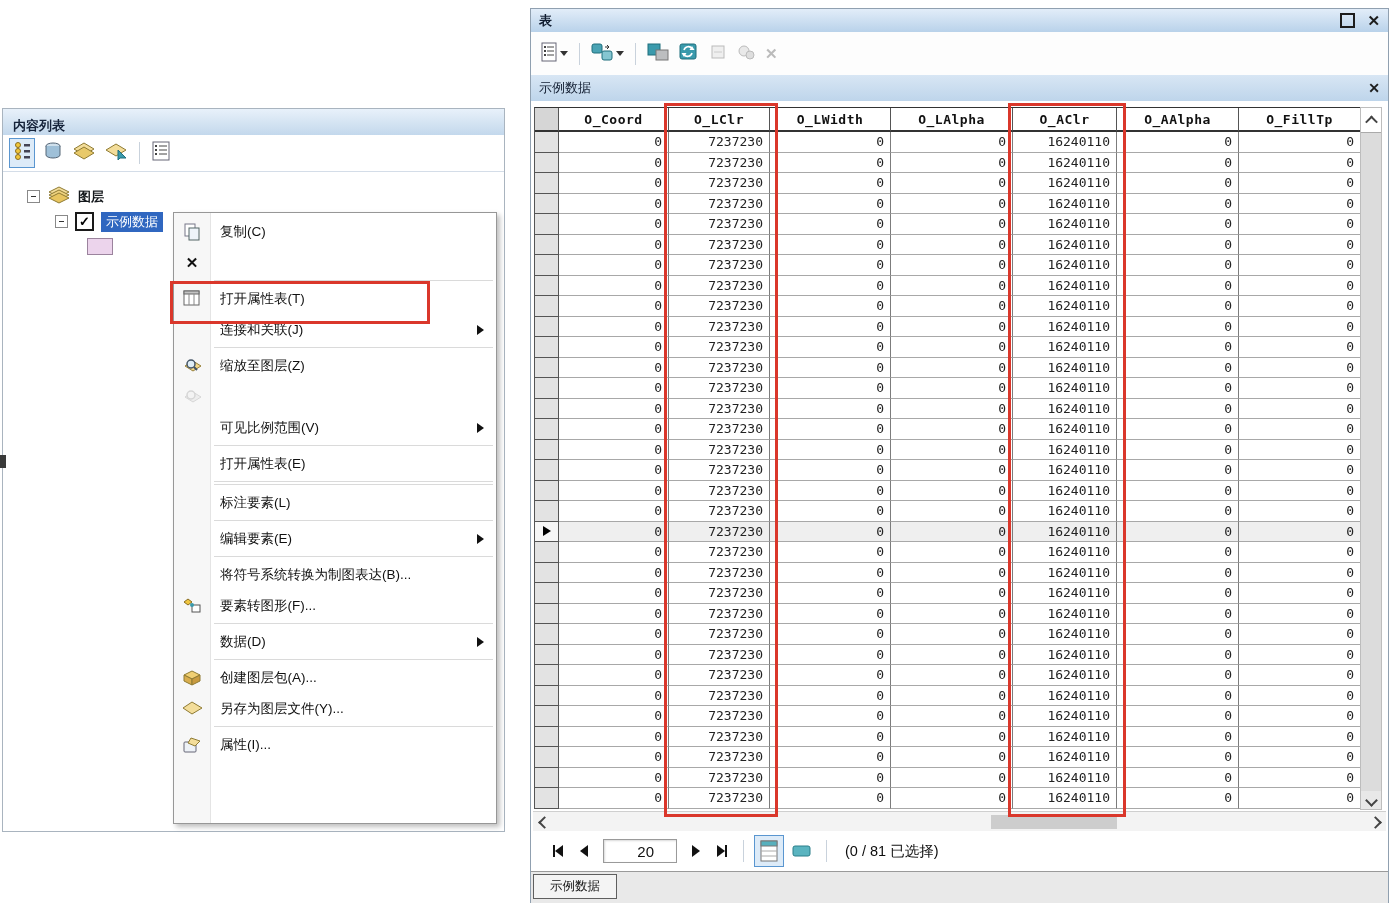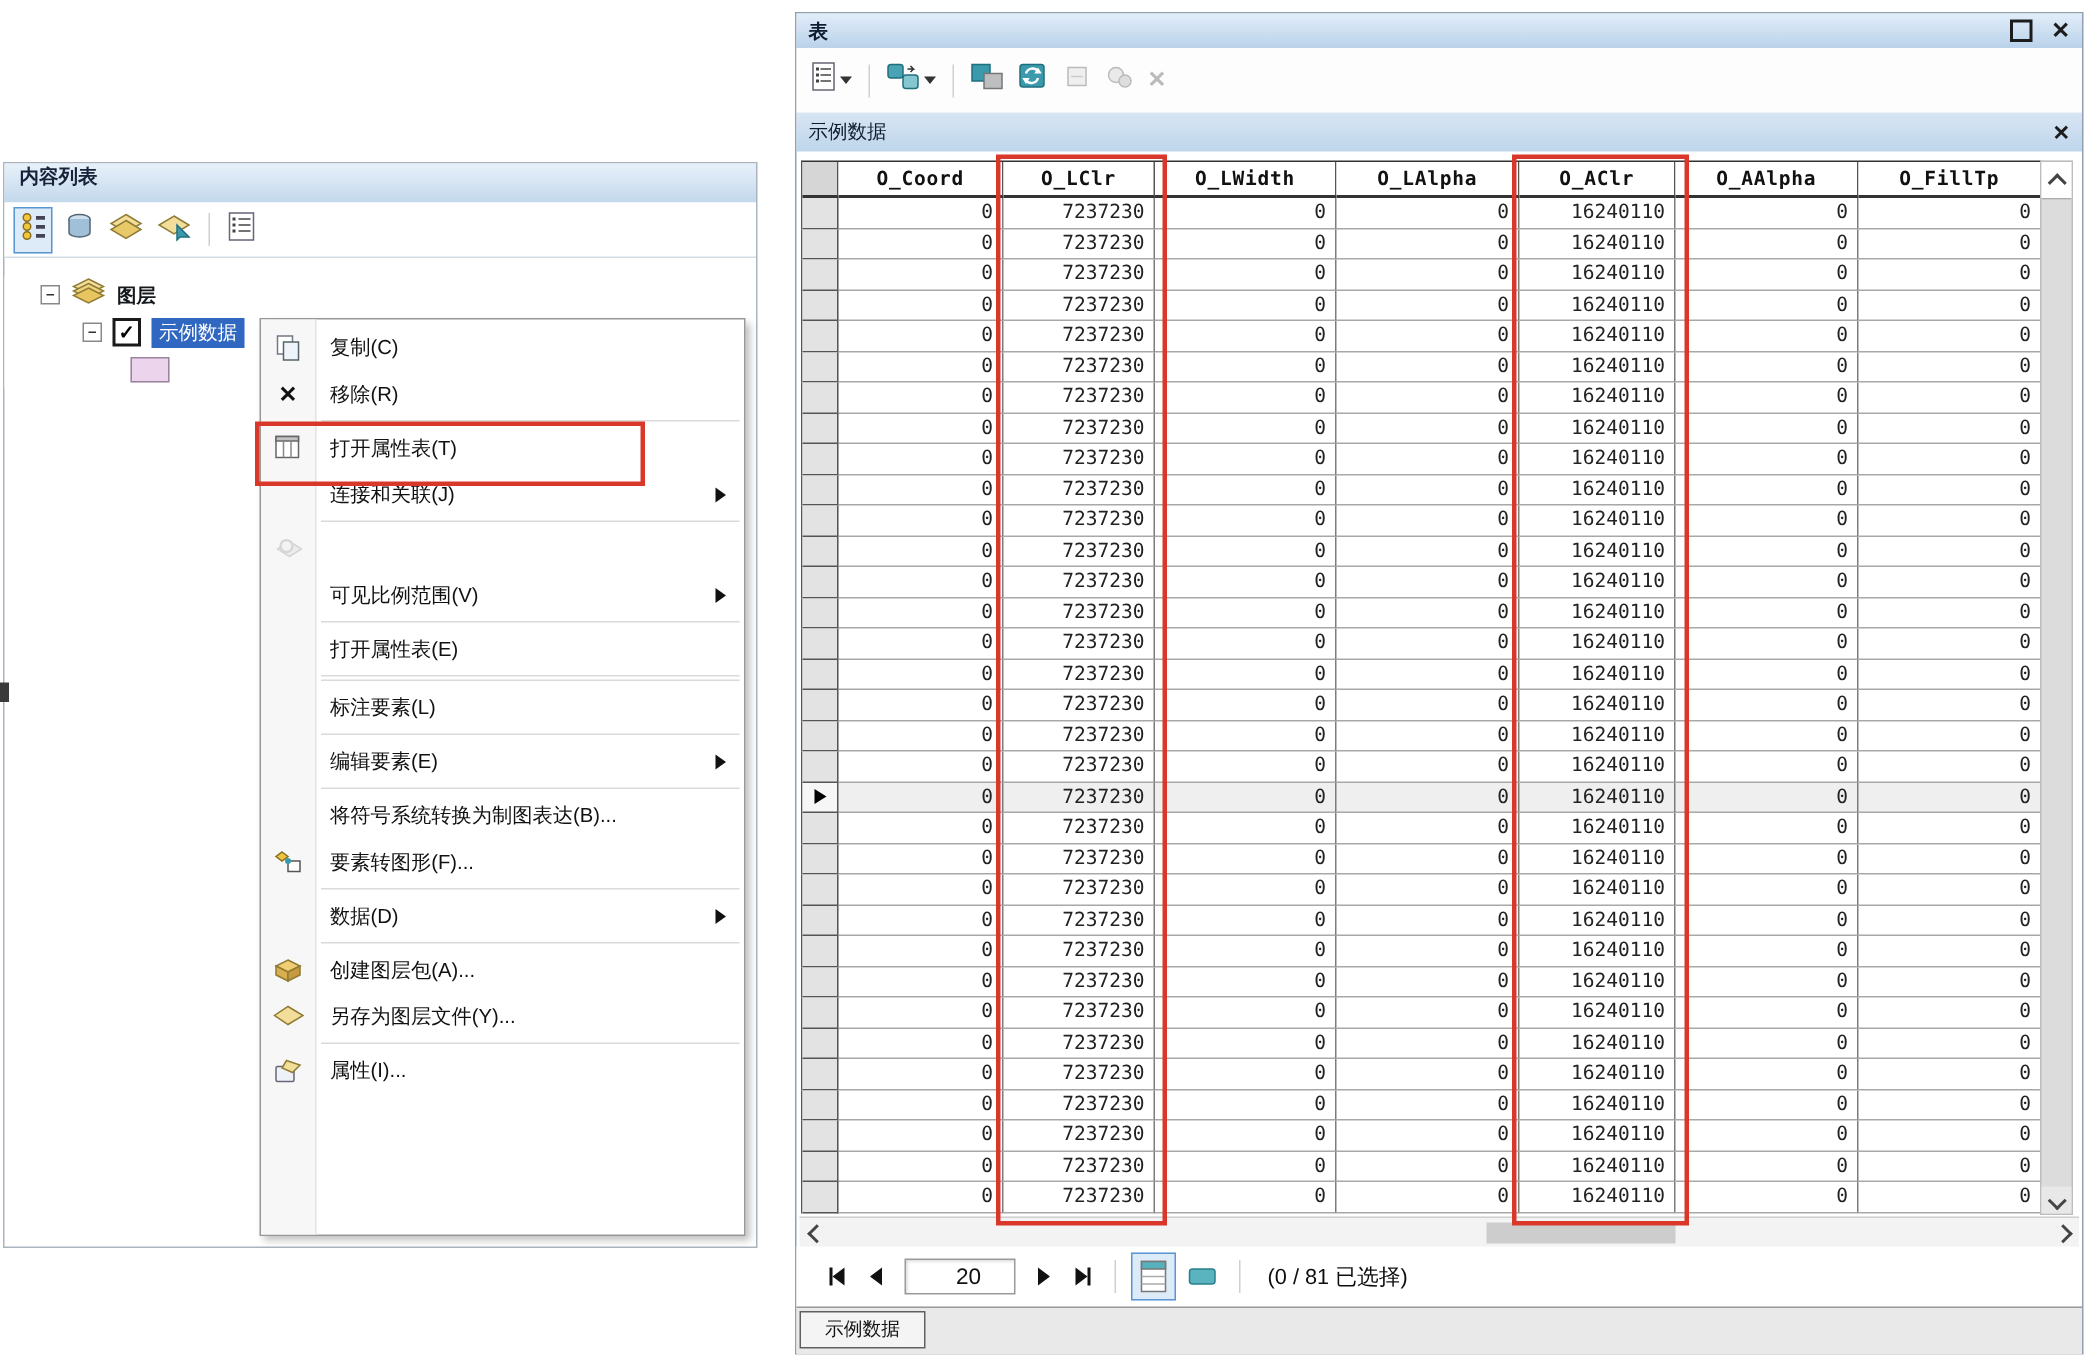--- a/index.html
+++ b/index.html
@@ -2,21 +2,21 @@
 <html><head>
 <meta charset="utf-8">
 <style>
   html,body{margin:0;padding:0;background:#fff;}
   #canvas{position:relative;width:1391px;height:907px;background:#fff;overflow:hidden;
           font-family:"Liberation Sans",sans-serif;color:#111;}
   
   #toc-panel{position:absolute;left:2px;top:108px;width:503px;height:724px;
              background:#fff;border:1px solid #a9b4bf;box-sizing:border-box;}
   .panel-title{height:26px;background:linear-gradient(#e8f1fa,#c3d8ec);
-               display:flex;align-items:flex-start;padding-left:10px;font-size:13px;font-weight:600;color:#16233a;}
+               display:flex;align-items:flex-end;padding-left:10px;font-size:13px;font-weight:600;color:#16233a;}
   #toc-toolbar{height:36px;background:#fff;border-bottom:1px solid #d4dde8;
                display:flex;align-items:center;padding-left:6px;gap:6px;}
   .tbtn{display:flex;align-items:center;justify-content:center;padding:2px;cursor:default;}
   .tbtn.selected{border:1px solid #5a96d0;background:#ddebf8;}
   .vsep{width:1px;height:22px;background:#c9d2dc;margin:0 4px;}
   .toc-body{position:relative;background:#fff;}
   .tree-row{display:flex;align-items:center;height:25px;gap:7px;}
   .expander{width:11px;height:11px;background:#fff;border:1px solid #898989;
             display:flex;align-items:center;justify-content:center;flex:none;}
   .expander .minus{width:5px;height:1px;background:#333;}
@@ -193,40 +193,49 @@
               <rect x="2" y="1" width="10" height="12" fill="#fff" stroke="#778"></rect>
               <rect x="6" y="5" width="10" height="12" fill="#eef4fa" stroke="#566"></rect>
             </svg>
           </span>
           <span class="mi-label">复制(C)</span>
         </div>
         <div class="menu-item">
           <span class="mi-icon">
             <span class="x-glyph">✕</span>
           </span>
-          <span class="mi-label">移除(R)</span>
         </div>
         <div class="menu-sep"></div>
         <div class="menu-item">
           <span class="mi-icon">
             <svg width="18" height="17">
               <rect x="1" y="1" width="15" height="14" fill="#fff" stroke="#666"></rect>
               <rect x="1" y="1" width="15" height="3" fill="#c2c2c2" stroke="#666"></rect>
               <line x1="6" y1="4" x2="6" y2="15" stroke="#888"></line>
               <line x1="11" y1="4" x2="11" y2="15" stroke="#888"></line>
             </svg>
           </span>
           <span class="mi-label">打开属性表(T)</span>
         </div>
         <div class="menu-item">
           <span class="mi-icon"></span>
           <span class="mi-label">连接和关联(J)</span>
           <span class="tri-r"></span>
         </div>
         <div class="menu-sep"></div>
+        <div class="menu-item">
+          <span class="mi-icon">
+            <svg width="19" height="17">
+              <polygon points="10,4 18,9 10,14 2,9" fill="#f3d88a" stroke="#97803a"></polygon>
+              <circle cx="8" cy="7" r="4" fill="#dfeef7" stroke="#456" stroke-width="1.5"></circle>
+              <line x1="11" y1="10" x2="14" y2="13" stroke="#456" stroke-width="2"></line>
+            </svg>
+          </span>
+          <span class="mi-label">缩放至图层(Z)</span>
+        </div>
         <div class="menu-item disabled">
           <span class="mi-icon">
             <svg width="19" height="17">
               <polygon points="10,4 18,9 10,14 2,9" fill="#e4e4e4" stroke="#b5b5b5"></polygon>
               <circle cx="8" cy="7" r="4" fill="#f0f0f0" stroke="#b5b5b5" stroke-width="1.5"></circle>
             </svg>
           </span>
         </div>
         <div class="menu-item">
           <span class="mi-icon"></span>

